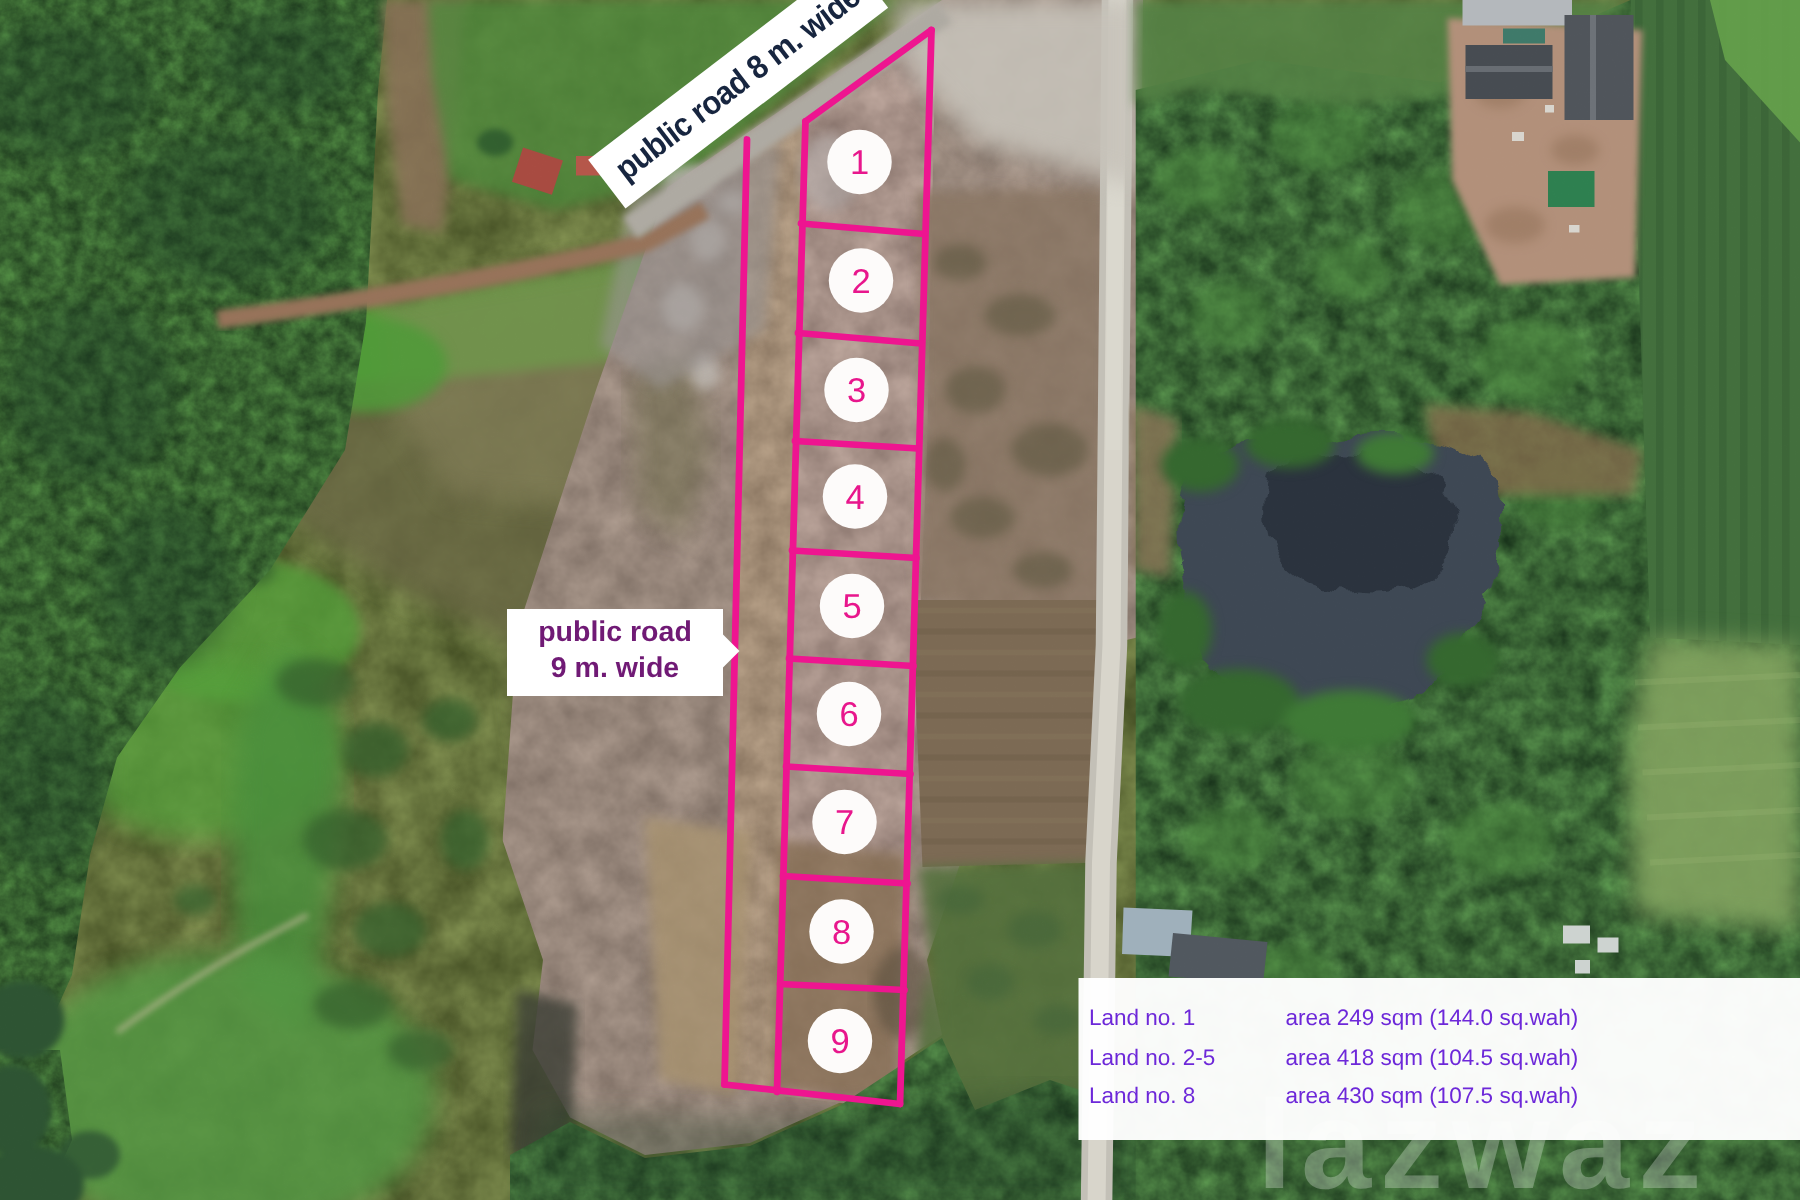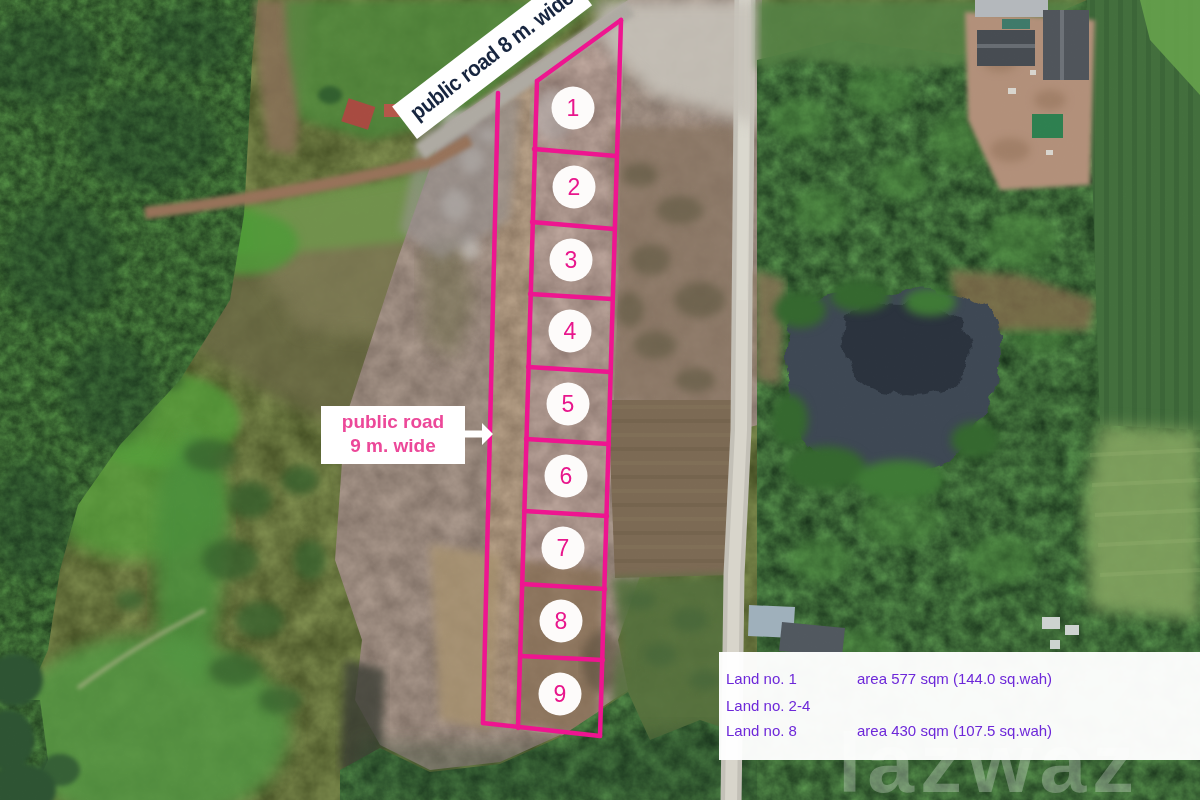--- a/index.html
+++ b/index.html
@@ -467,27 +467,28 @@
 
 <g>
           <circle cx="560" cy="694" r="21.5" fill="#fdfbfa"></circle>
           <text x="560" y="702">9</text>
         </g>
 </g>
 </svg>
 
 <div style="position:absolute;left:417px;top:98px;transform:rotate(-37.4deg) scaleX(0.93);transform-origin:0 100%;background:#ffffff;color:#17253f;font-weight:bold;font-size:22px;letter-spacing:-0.5px;padding:7px 12px 8px 12px;white-space:nowrap;">public road 8 m. wide</div>
 
-<div style="position:absolute;left:321px;top:406px;width:144px;height:54px;background:#ffffff;color:#ec4899;font-weight:bold;font-size:19px;text-align:center;line-height:24px;padding-top:4px;">public road<br>9 m. wide</div>
+<div style="position:absolute;left:338px;top:406px;width:144px;height:54px;background:#ffffff;color:#701a75;font-weight:bold;font-size:19px;text-align:center;line-height:24px;padding-top:4px;">public road<br>9 m. wide</div>
 
 <svg style="position:absolute;left:464px;top:421px;" width="30" height="26" viewBox="0 0 30 26">
       <path d="M0,9.5 L18,9.5 L18,2 L29,13 L18,24 L18,16.5 L0,16.5 Z" fill="#ffffff"></path>
     </svg>
 
 <div style="position:absolute;left:719px;top:652px;width:518px;height:108px;background:rgba(255,255,255,0.97);color:#6d28d9;font-size:15px;">
 <div style="position:absolute;left:7px;top:18px;white-space:nowrap;">Land no. 1</div>
-<div style="position:absolute;left:138px;top:18px;white-space:nowrap;">area  577 sqm (144.0 sq.wah)</div>
-<div style="position:absolute;left:7px;top:45px;white-space:nowrap;">Land no. 2-4</div>
+<div style="position:absolute;left:138px;top:18px;white-space:nowrap;">area  249 sqm (144.0 sq.wah)</div>
+<div style="position:absolute;left:7px;top:45px;white-space:nowrap;">Land no. 2-5</div>
+<div style="position:absolute;left:138px;top:45px;white-space:nowrap;">area 418 sqm (104.5 sq.wah)</div>
 <div style="position:absolute;left:7px;top:70px;white-space:nowrap;">Land no. 8</div>
 <div style="position:absolute;left:138px;top:70px;white-space:nowrap;">area 430 sqm (107.5 sq.wah)</div>
 </div>
 
 </div>
 
 </body></html>

